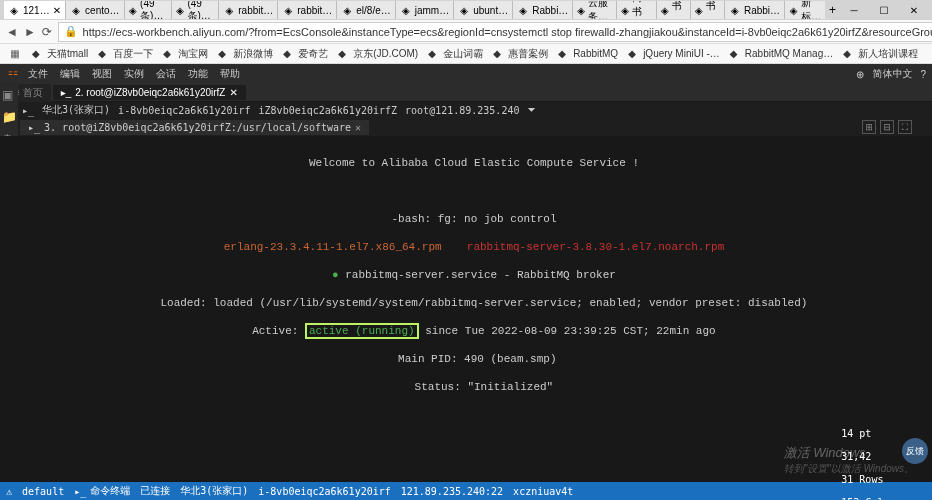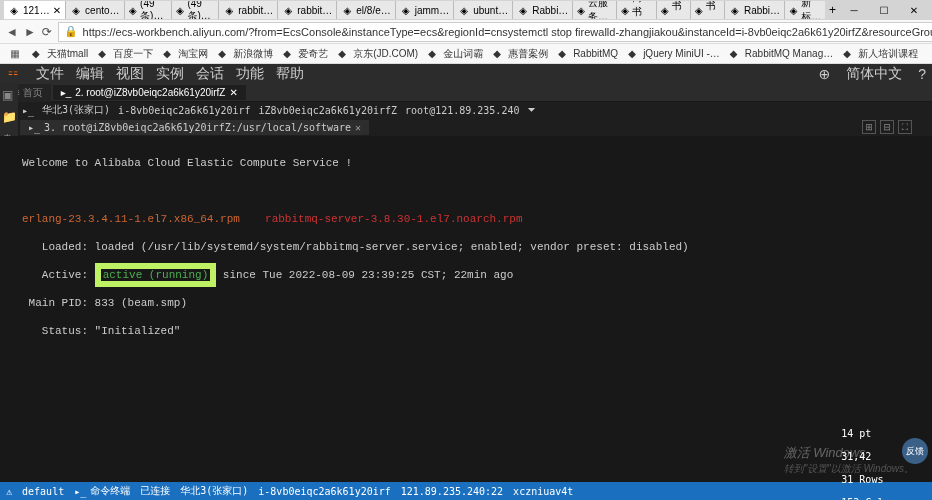--- a/index.html
+++ b/index.html
@@ -14,21 +14,21 @@
     .wc-btn { width: 28px; height: 18px; display: flex; align-items: center; justify-content: center; font-size: 10px; }
     
     .nav-bar { display: flex; align-items: center; height: 24px; background: #f8f8f8; padding: 0 6px; gap: 6px; border-bottom: 1px solid #ddd; }
     .nav-btn { width: 18px; height: 18px; display: flex; align-items: center; justify-content: center; color: #555; }
     .url-bar { flex: 1; height: 20px; border: 1px solid #ccc; background: #fff; padding: 0 6px; font-size: 11px; color: #333; display: flex; align-items: center; }
     
     .bookmark-bar { display: flex; align-items: center; height: 20px; background: #f8f8f8; padding: 0 6px; gap: 8px; border-bottom: 1px solid #ddd; font-size: 10px; }
     .bookmark { display: flex; align-items: center; gap: 3px; color: #333; cursor: pointer; }
     .bookmark-icon { width: 12px; height: 12px; }
     
-    .app-menubar { display: flex; align-items: center; height: 20px; background: #2c2c2c; color: #ccc; padding: 0 6px; gap: 16px; font-size: 14px; }
+    .app-menubar { display: flex; align-items: center; height: 20px; background: #2c2c2c; color: #ccc; padding: 0 6px; gap: 8px; font-size: 10px; }
     .app-menubar .spacer { flex: 1; }
     .app-logo { width: 14px; height: 14px; }
     
     .tab-strip { display: flex; align-items: center; height: 18px; background: #2c2c2c; padding: 0 6px; gap: 2px; font-size: 10px; border-bottom: 1px solid #181818; }
     .app-tab { padding: 2px 8px; background: #3c3c3c; color: #aaa; display: flex; align-items: center; gap: 4px; }
     .app-tab.active { background: #1e1e1e; color: #fff; }
     .tab-strip-left { background: #232323; padding: 2px 8px; color: #888; }
     
     .breadcrumb { display: flex; align-items: center; height: 16px; background: #1e1e1e; color: #888; padding: 0 22px; gap: 8px; font-size: 10px; font-family: Consolas, monospace; }
     .breadcrumb span { color: #ccc; }
@@ -37,26 +37,26 @@
     .terminal-tabs { display: flex; align-items: center; height: 18px; background: #1e1e1e; padding: 0 20px; font-size: 10px; }
     .term-tab { padding: 2px 8px; background: #2d2d2d; color: #ccc; display: flex; align-items: center; gap: 4px; font-family: Consolas, monospace; }
     .term-tab-close { color: #999; }
     .term-controls { margin-left: auto; display: flex; gap: 4px; color: #888; }
     .term-ctrl { width: 14px; height: 14px; border: 1px solid #555; display: flex; align-items: center; justify-content: center; font-size: 9px; }
     
     .terminal { flex: 1; background: #181818; color: #ccc; font-family: Consolas, "Courier New", monospace; font-size: 11px; line-height: 14px; padding: 6px 6px 6px 22px; white-space: pre; overflow: hidden; position: relative; }
     .left-rail { position: absolute; left: 0; top: 82px; bottom: 18px; width: 18px; background: #2a2a2a; display: flex; flex-direction: column; align-items: center; gap: 8px; padding-top: 6px; }
     .rail-icon { width: 14px; height: 14px; color: #888; }
     
-    .line { color: #ccc; }
+    .line { color: #ccc; text-align: center; }
     .prompt { color: #cc5544; }
     .file-orange { color: #cc6633; }
     .file-red { color: #cc3333; margin-left: 12px; }
     .green-dot { color: #4caf50; }
-    .highlight-box { border: 6px solid #bef264; padding: 0 2px; }
+    .highlight-box { border: 2px solid #bef264; padding: 0 2px; }
     .active-running { color: #4caf50; }
     
     .activate-wm { position: absolute; right: 18px; bottom: 24px; color: #666; font-size: 13px; text-align: left; font-style: italic; }
     .activate-wm .sub { font-size: 10px; color: #555; }
     .feedback-btn { position: absolute; right: 4px; bottom: 36px; background: #3a6088; color: #fff; width: 26px; height: 26px; border-radius: 50%; display: flex; align-items: center; justify-content: center; font-size: 9px; }
     
     .status-bar { position: absolute; bottom: 0; left: 0; right: 0; height: 18px; background: #1a6fbf; color: #fff; display: flex; align-items: center; padding: 0 6px; font-size: 10px; gap: 10px; font-family: Consolas, monospace; }
     .status-bar .sb-right { margin-left: auto; display: flex; gap: 12px; flex-direction: column; }
     .sb-seg { display: flex; align-items: center; gap: 4px; }
     
@@ -260,24 +260,26 @@
   <div class="term-controls">
     <div class="term-ctrl">⊞</div>
     <div class="term-ctrl">⊟</div>
     <div class="term-ctrl">⛶</div>
   </div>
 </div>
 
 <div class="terminal">
 <div class="line">Welcome to Alibaba Cloud Elastic Compute Service !</div>
 <div class="line">&nbsp;</div>
+<div class="line">-bash: fg: no job control</div>
 <div class="line"><span class="file-orange">erlang-23.3.4.11-1.el7.x86_64.rpm</span>  <span class="file-red">rabbitmq-server-3.8.30-1.el7.noarch.rpm</span></div>
+<div class="line"><span class="green-dot">●</span><span> rabbitmq-server.service - RabbitMQ broker</span></div>
 <div class="line">   Loaded: loaded (/usr/lib/systemd/system/rabbitmq-server.service; enabled; vendor preset: disabled)</div>
 <div class="line"><span>   Active: </span><span class="highlight-box"><span class="active-running">active (running)</span></span><span> since Tue 2022-08-09 23:39:25 CST; 22min ago</span></div>
-<div class="line"> Main PID: 833 (beam.smp)</div>
+<div class="line"> Main PID: 490 (beam.smp)</div>
 <div class="line">   Status: "Initialized"</div>
 
 
 
 
 
 
 
 
 

